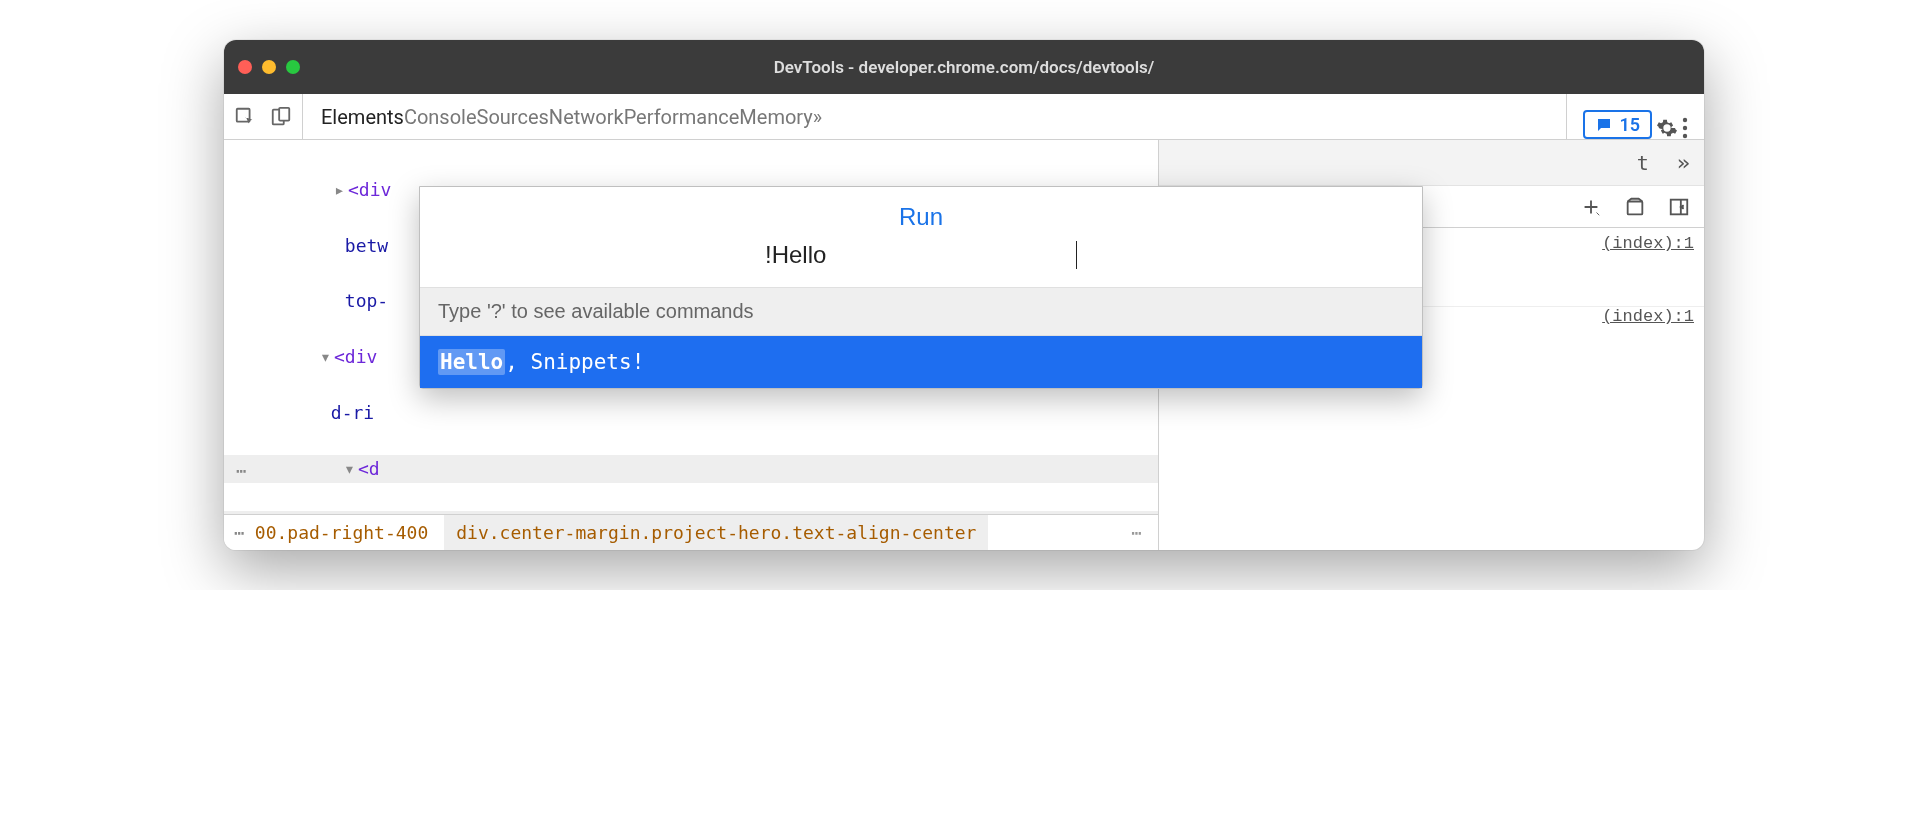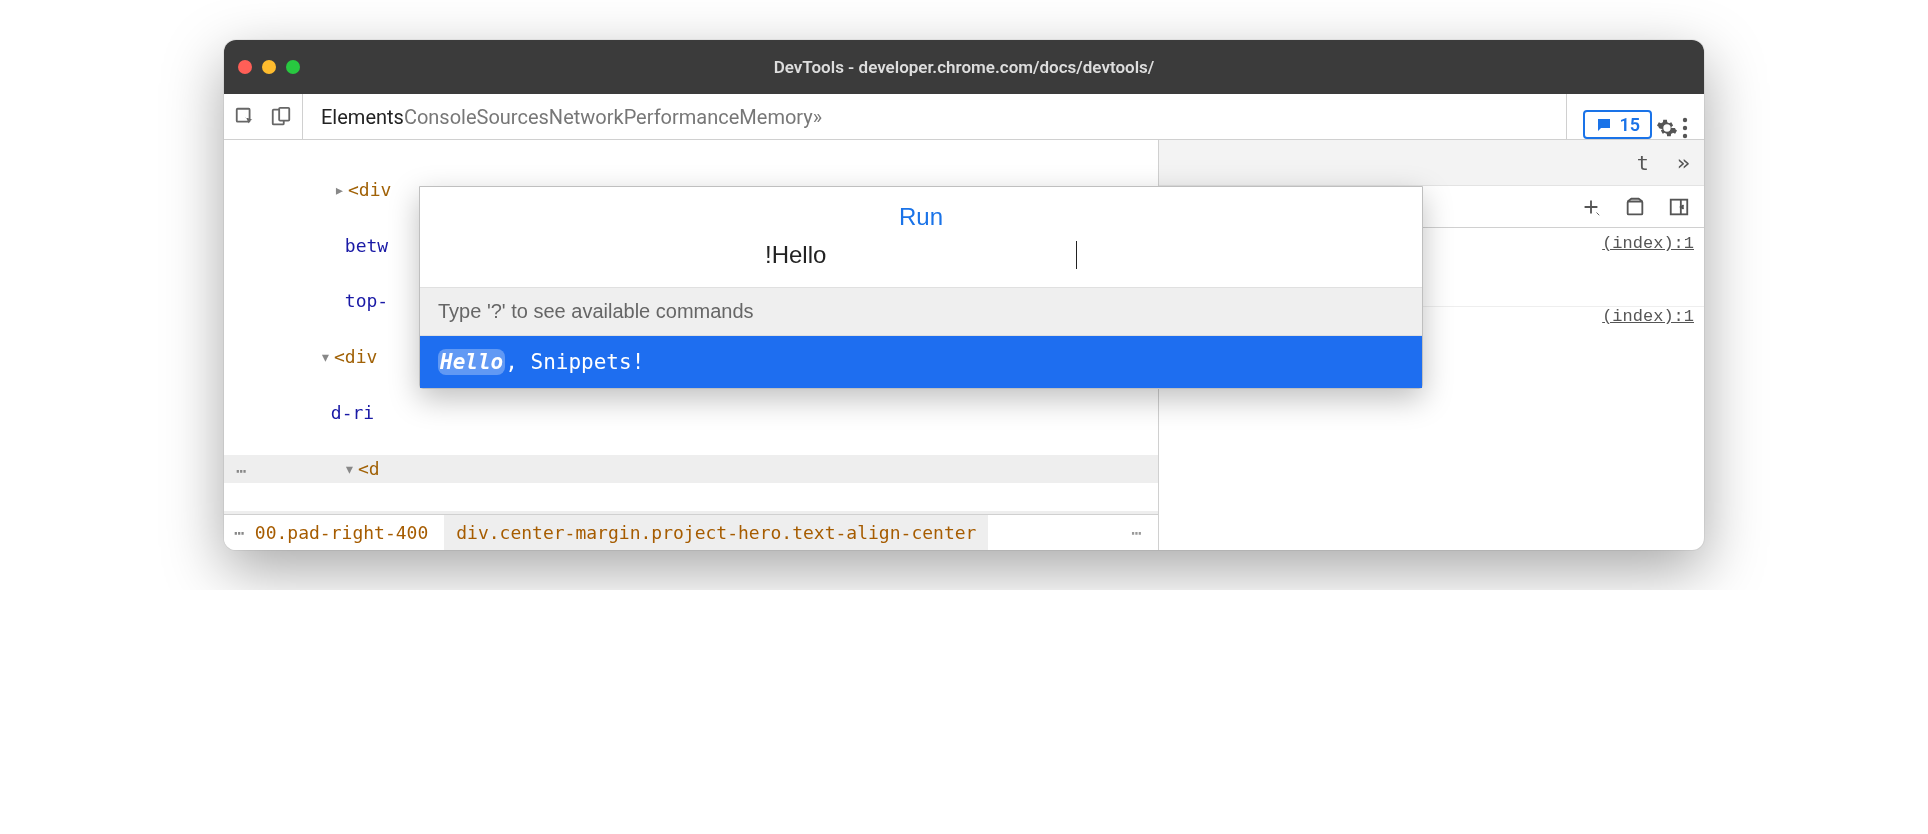--- a/index.html
+++ b/index.html
@@ -71,21 +71,21 @@
     overflow: hidden;
   }
   .dom {
     padding: 8px 0 0 0;
     color: #333;
     line-height: 1.55;
     white-space: pre;
   }
   .dom-line { padding-left: 110px; }
   .tri { color: #888; display:inline-block; width: 14px; }
-  .tag { color: #a16207; }
+  .tag { color: #6d28d9; }
   .attrval { color: #1a1aa6; }
   .sel-row { background: #eeeeee; position: relative; }
   .row-dots { position: absolute; left: 12px; color: #888; top: 2px; }
 
   .breadcrumb {
     position: absolute; bottom: 0; left: 0; right: 0;
     height: 36px; border-top: 1px solid #d0d0d0;
     display: flex; align-items: center; font-size: 18px;
     color: #888; background: #fff;
   }
@@ -152,21 +152,21 @@
     background: transparent;
   }
   .pal-hint {
     background: #efefef; color: #666; padding: 12px 18px; font-size: 20px;
     border-top: 1px solid #e0e0e0; border-bottom: 1px solid #e0e0e0;
   }
   .pal-item {
     background: #1e6ef0; color: #fff; padding: 14px 18px; font-size: 21px;
     font-family: Menlo, Monaco, Consolas, monospace;
   }
-  .pal-item .hl { background: rgba(255,255,255,0.3); font-weight: 700; padding: 1px 2px; border-radius: 8px; font-style: italic; }
+  .pal-item .hl { background: rgba(255,255,255,0.3); font-weight: 700; padding: 1px 2px; border-radius: 2px; }
 
   svg { display: block; }
 </style>
 </head>
 <body>
 
 <div class="window">
 
   <div class="titlebar">
     <div class="traffic">

